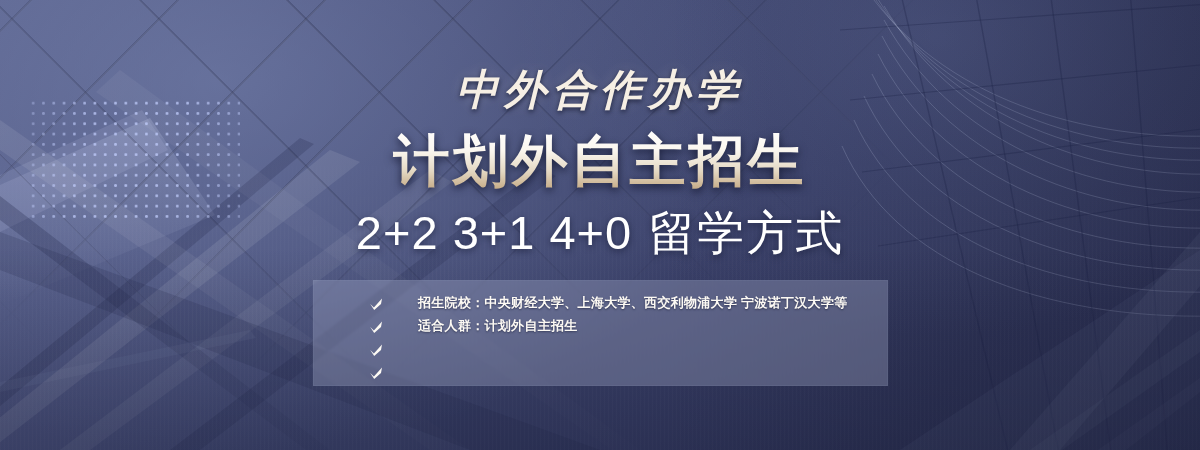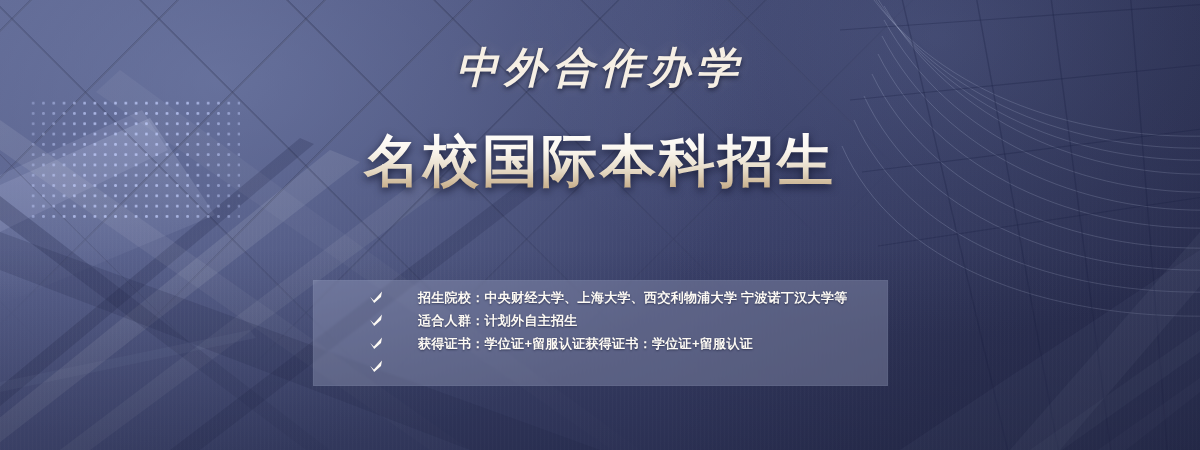--- a/index.html
+++ b/index.html
@@ -75,21 +75,21 @@
 
   
   .content {
     position: absolute;
     inset: 0;
     z-index: 5;
   }
 
   .brush-title {
     position: absolute;
-    top: 40px;
+    top: 62px;
     left: 0;
     width: 1200px;
     text-align: center;
     font-family: "DejaVu Serif", "Liberation Serif", serif;
     font-size: 42px;
     font-weight: 700;
     font-style: italic;
     letter-spacing: 6px;
     color: #f6efe4;
     text-shadow: 0 2px 5px rgba(10,14,36,0.75), 0 0 14px rgba(255,246,225,0.18);
@@ -141,21 +141,21 @@
     box-shadow: inset 0 0 0 1px rgba(210,218,245,0.06);
   }
 
   .panel-list {
     list-style: none;
     margin: 0;
     padding: 9px 0 0 0;
   }
   .panel-row {
     display: flex;
-    align-items: flex-start;
+    align-items: flex-end;
     height: 23px;
     padding-left: 55px;
   }
   .check-icon {
     width: 16px;
     height: 16px;
     flex: 0 0 16px;
     margin-right: 34px;
     display: block;
   }
@@ -242,22 +242,25 @@
 
   <div class="bg-layer bg-diamond"></div>
   <div class="bg-layer bg-stripes"></div>
   <div class="bg-dots"></div>
   <div class="bg-layer bg-vignette"></div>
 
   <div class="content">
 
     <div class="brush-title">中外合作办学</div>
 
-    <div class="main-title">名校国际本科招生</div>
-
+    <div class="main-title">计划外自主招生</div>
+
+    <div class="sub-title">
+      <span>2+2  3+1 4+0</span><span class="sub-cn">留学方式</span>
+    </div>
 
     <div class="panel">
       <ul class="panel-list">
 
         <li class="panel-row">
           <span class="check-icon">
             <svg width="16" height="16" viewBox="0 0 16 16" aria-hidden="true">
               <path d="M2.2 7.9 L5.9 11.6 L14.0 2.6 L13.0 8.0 L6.2 14.0 Z" fill="#fdfaf4"></path>
             </svg>
           </span>
@@ -272,21 +275,20 @@
           </span>
           <span class="row-text">适合人群：计划外自主招生</span>
         </li>
 
         <li class="panel-row">
           <span class="check-icon">
             <svg width="16" height="16" viewBox="0 0 16 16" aria-hidden="true">
               <path d="M2.2 7.9 L5.9 11.6 L14.0 2.6 L13.0 8.0 L6.2 14.0 Z" fill="#fdfaf4"></path>
             </svg>
           </span>
-          <span class="row-text">获得证书：学位证+留服认证获得证书：学位证+留服认证</span>
         </li>
 
         <li class="panel-row">
           <span class="check-icon">
             <svg width="16" height="16" viewBox="0 0 16 16" aria-hidden="true">
               <path d="M2.2 7.9 L5.9 11.6 L14.0 2.6 L13.0 8.0 L6.2 14.0 Z" fill="#fdfaf4"></path>
             </svg>
           </span>
         </li>
 

